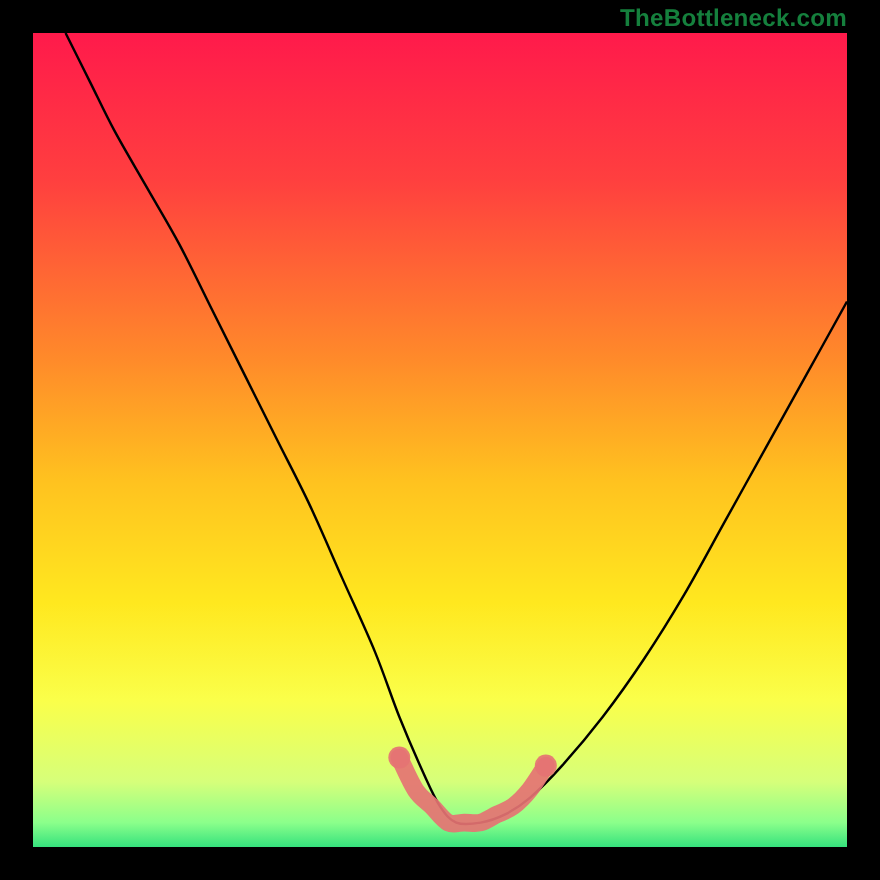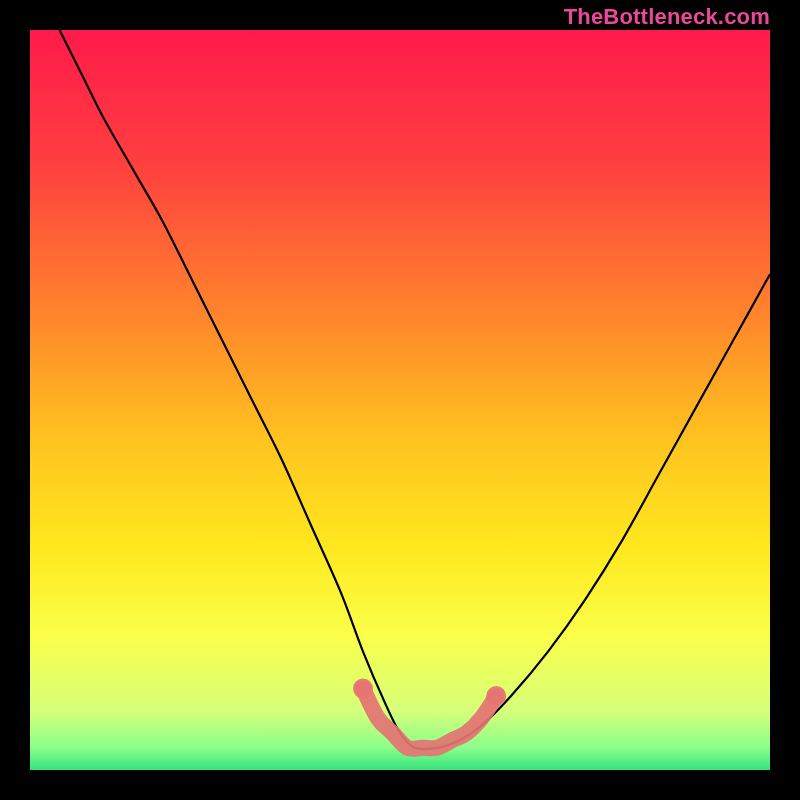--- a/index.html
+++ b/index.html
@@ -26,21 +26,21 @@
     height: 740px;
     overflow: hidden;
   }
   .watermark {
     position: absolute;
     top: 4px;
     right: 30px;
     font-family: Arial, Helvetica, sans-serif;
     font-size: 22px;
     font-weight: 600;
-    color: #ec4899;
+    color: #15803d;
     letter-spacing: 0.2px;
   }
   svg { display: block; }
 </style>
 </head>
 <body>
 
 <div class="frame">
   <div class="watermark">TheBottleneck.com</div>
   <div class="plot">

